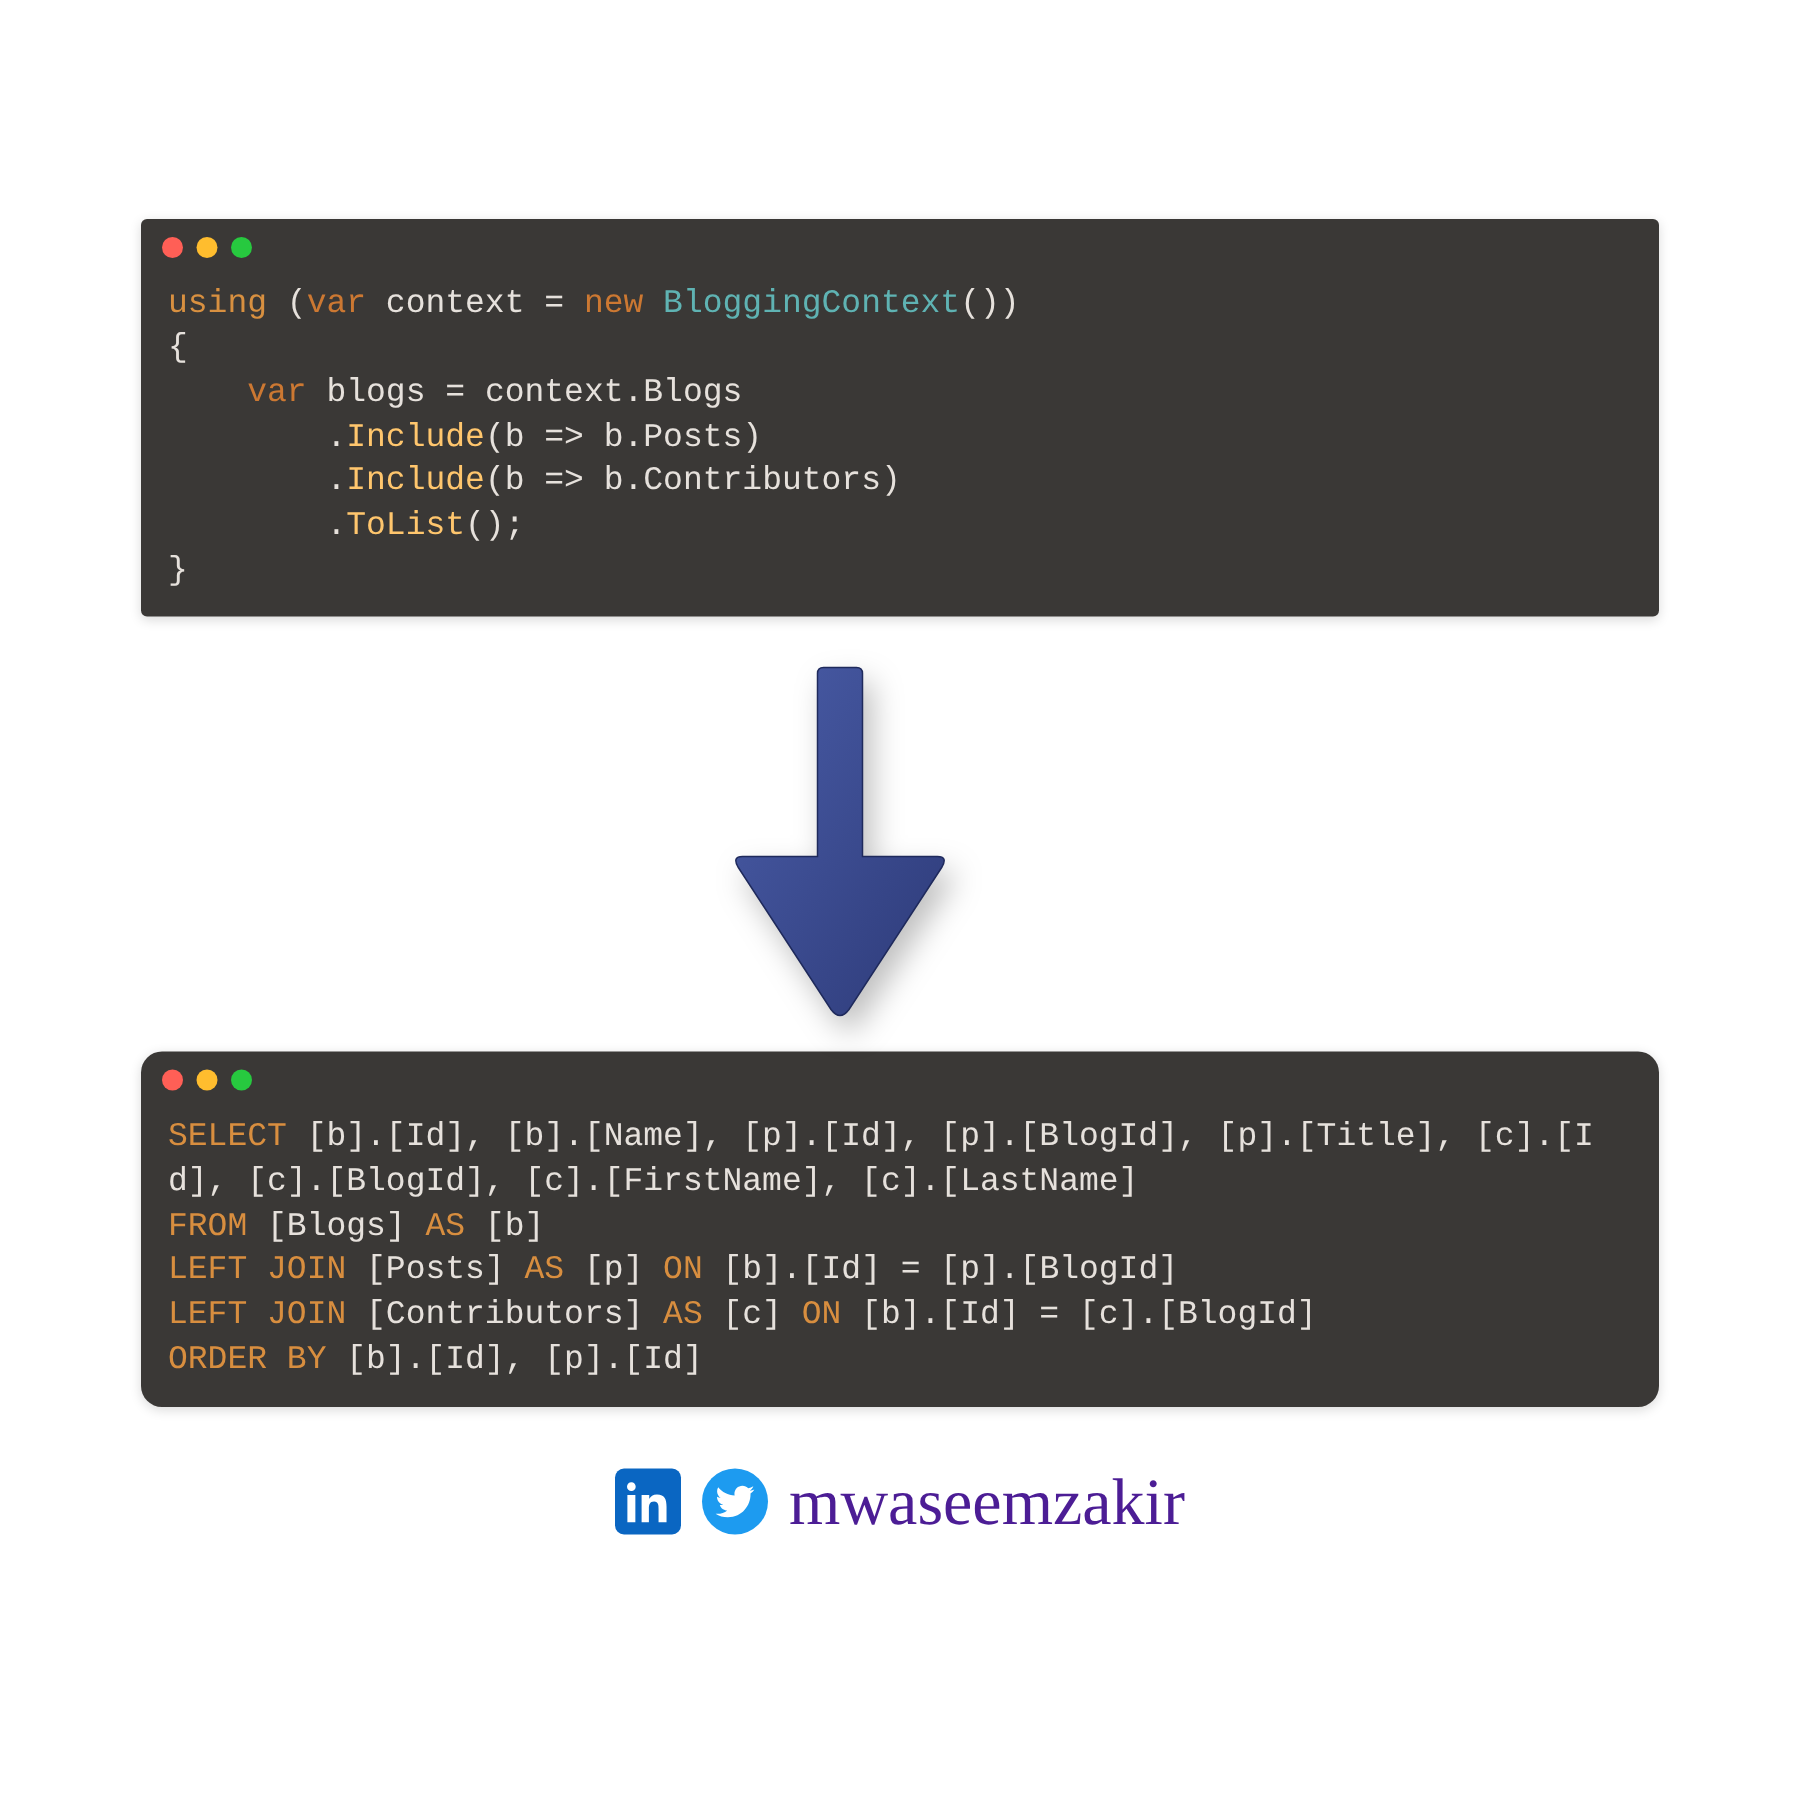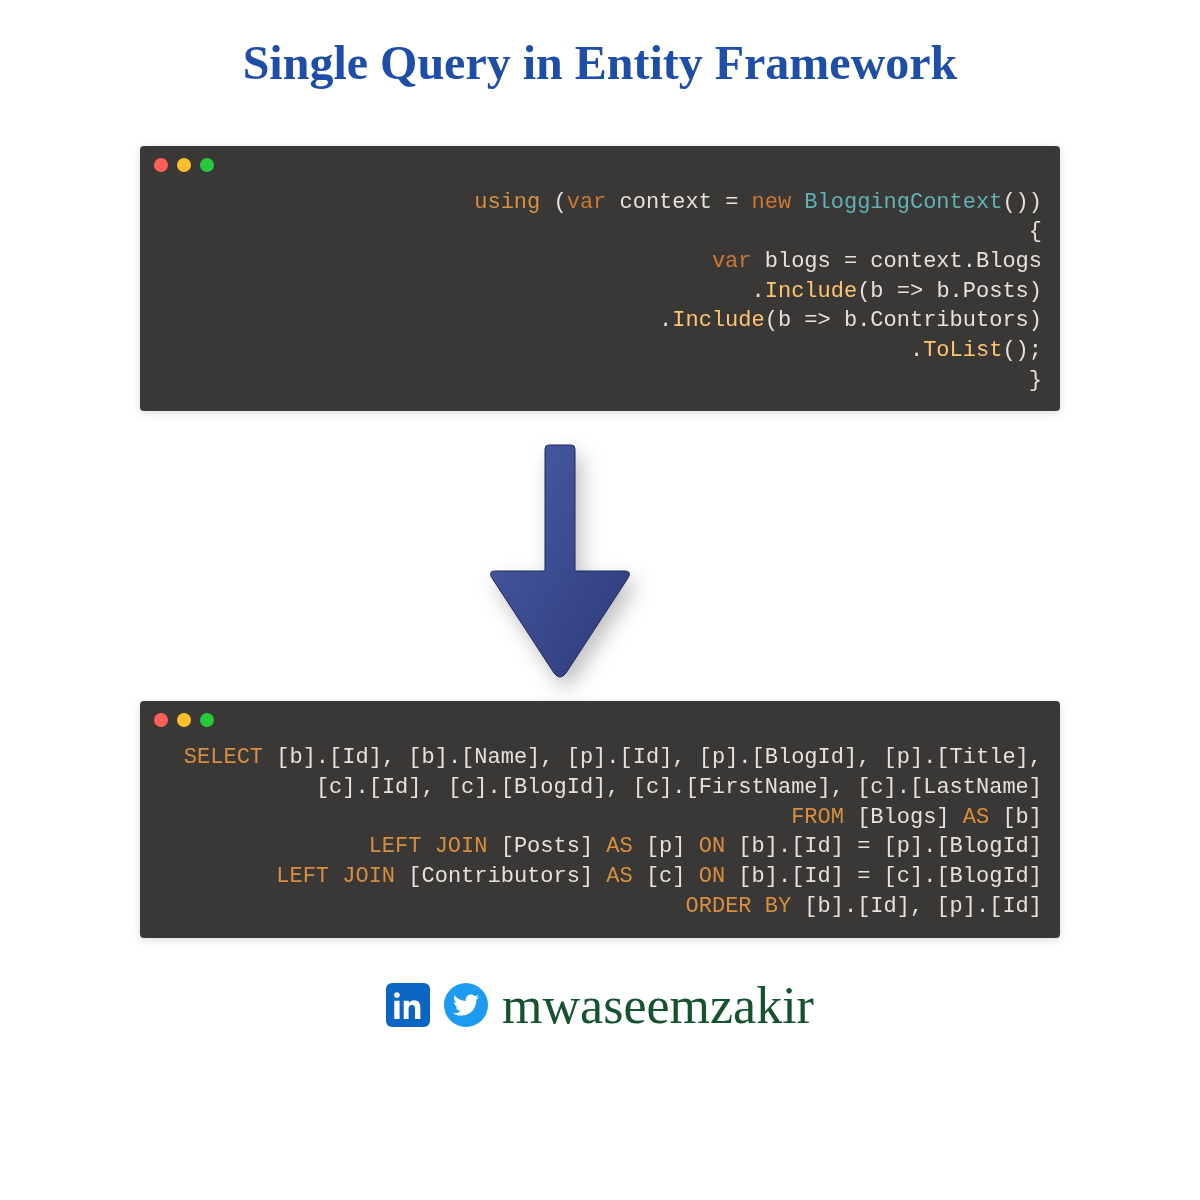--- a/index.html
+++ b/index.html
@@ -13,29 +13,28 @@
   .title {
     text-align: center;
     color: #1e4ea8;
     font-size: 48px;
     font-weight: 600;
     padding-top: 28px;
     line-height: 1.45;
     font-family: Georgia, serif;
   }
   .code-window {
-    width: 920px;
+    width: 1012px;
     margin: 0 auto;
     background: #3a3836;
     border-radius: 4px;
     box-shadow: 0 2px 8px rgba(0,0,0,0.15);
-    text-align: right;
   }
   .code-window.first { margin-top: 48px; }
-  .code-window.second { margin-top: 20px; }
+  .code-window.second { margin-top: 20px; border-radius: 14px; }
   .titlebar {
     padding: 12px 14px 4px 14px;
     display: flex;
     gap: 9px;
     align-items: center;
   }
   .dot {
     width: 14px;
     height: 14px;
     border-radius: 50%;
@@ -88,29 +87,29 @@
     height: 44px;
     border-radius: 6px;
     display: flex;
     align-items: center;
     justify-content: center;
   }
   .linkedin { background: #0a66c2; }
   .twitter { background: #1d9bf0; border-radius: 50%; }
   .handle {
     font-family: Georgia, serif;
-    font-size: 52px;
-    color: #14532d;
+    font-size: 44px;
+    color: #4c1d95;
   }
 </style>
 </head>
 <body>
 
 <div class="title">
-  <span>Single Query in Entity Framework</span><br>
+  <br>
 </div>
 
 <div class="code-window first">
   <div class="titlebar">
     <span class="dot red"></span>
     <span class="dot yellow"></span>
     <span class="dot green"></span>
   </div>
   <div class="code"><span class="k-using">using</span> <span class="punc">(</span><span class="k-var">var</span> <span class="ident">context</span> <span class="op">=</span> <span class="k-new">new</span> <span class="type">BloggingContext</span><span class="punc">())</span>
 <span class="punc">{</span>

